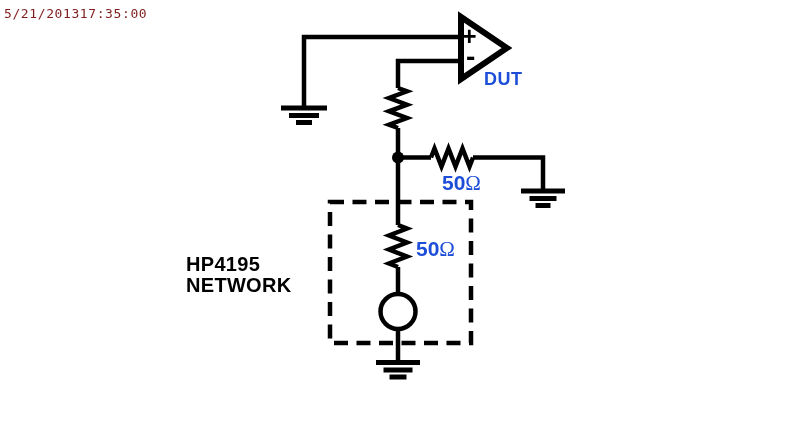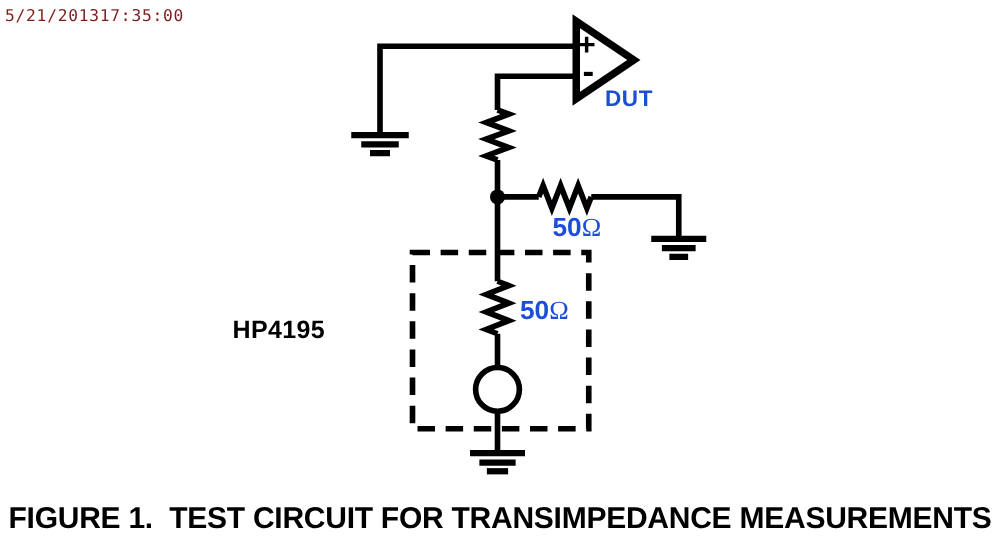--- a/index.html
+++ b/index.html
@@ -126,16 +126,16 @@
   <span class="opamp-plus">+</span>
   <span class="opamp-minus">-</span>
   <span class="dut-label">DUT</span>
 
   <span class="res-label out"><span class="val">50</span><span class="ohm">Ω</span></span>
 
   <span class="res-label src"><span class="val">50</span><span class="ohm">Ω</span></span>
 
   <div class="analyzer-label">
     <div>HP4195</div>
+    <div>NETWORK</div>
   </div>
 
-  <div class="figure-caption">FIGURE 1.  TEST CIRCUIT FOR TRANSIMPEDANCE MEASUREMENTS</div>
 </div>
 
 </body></html>

